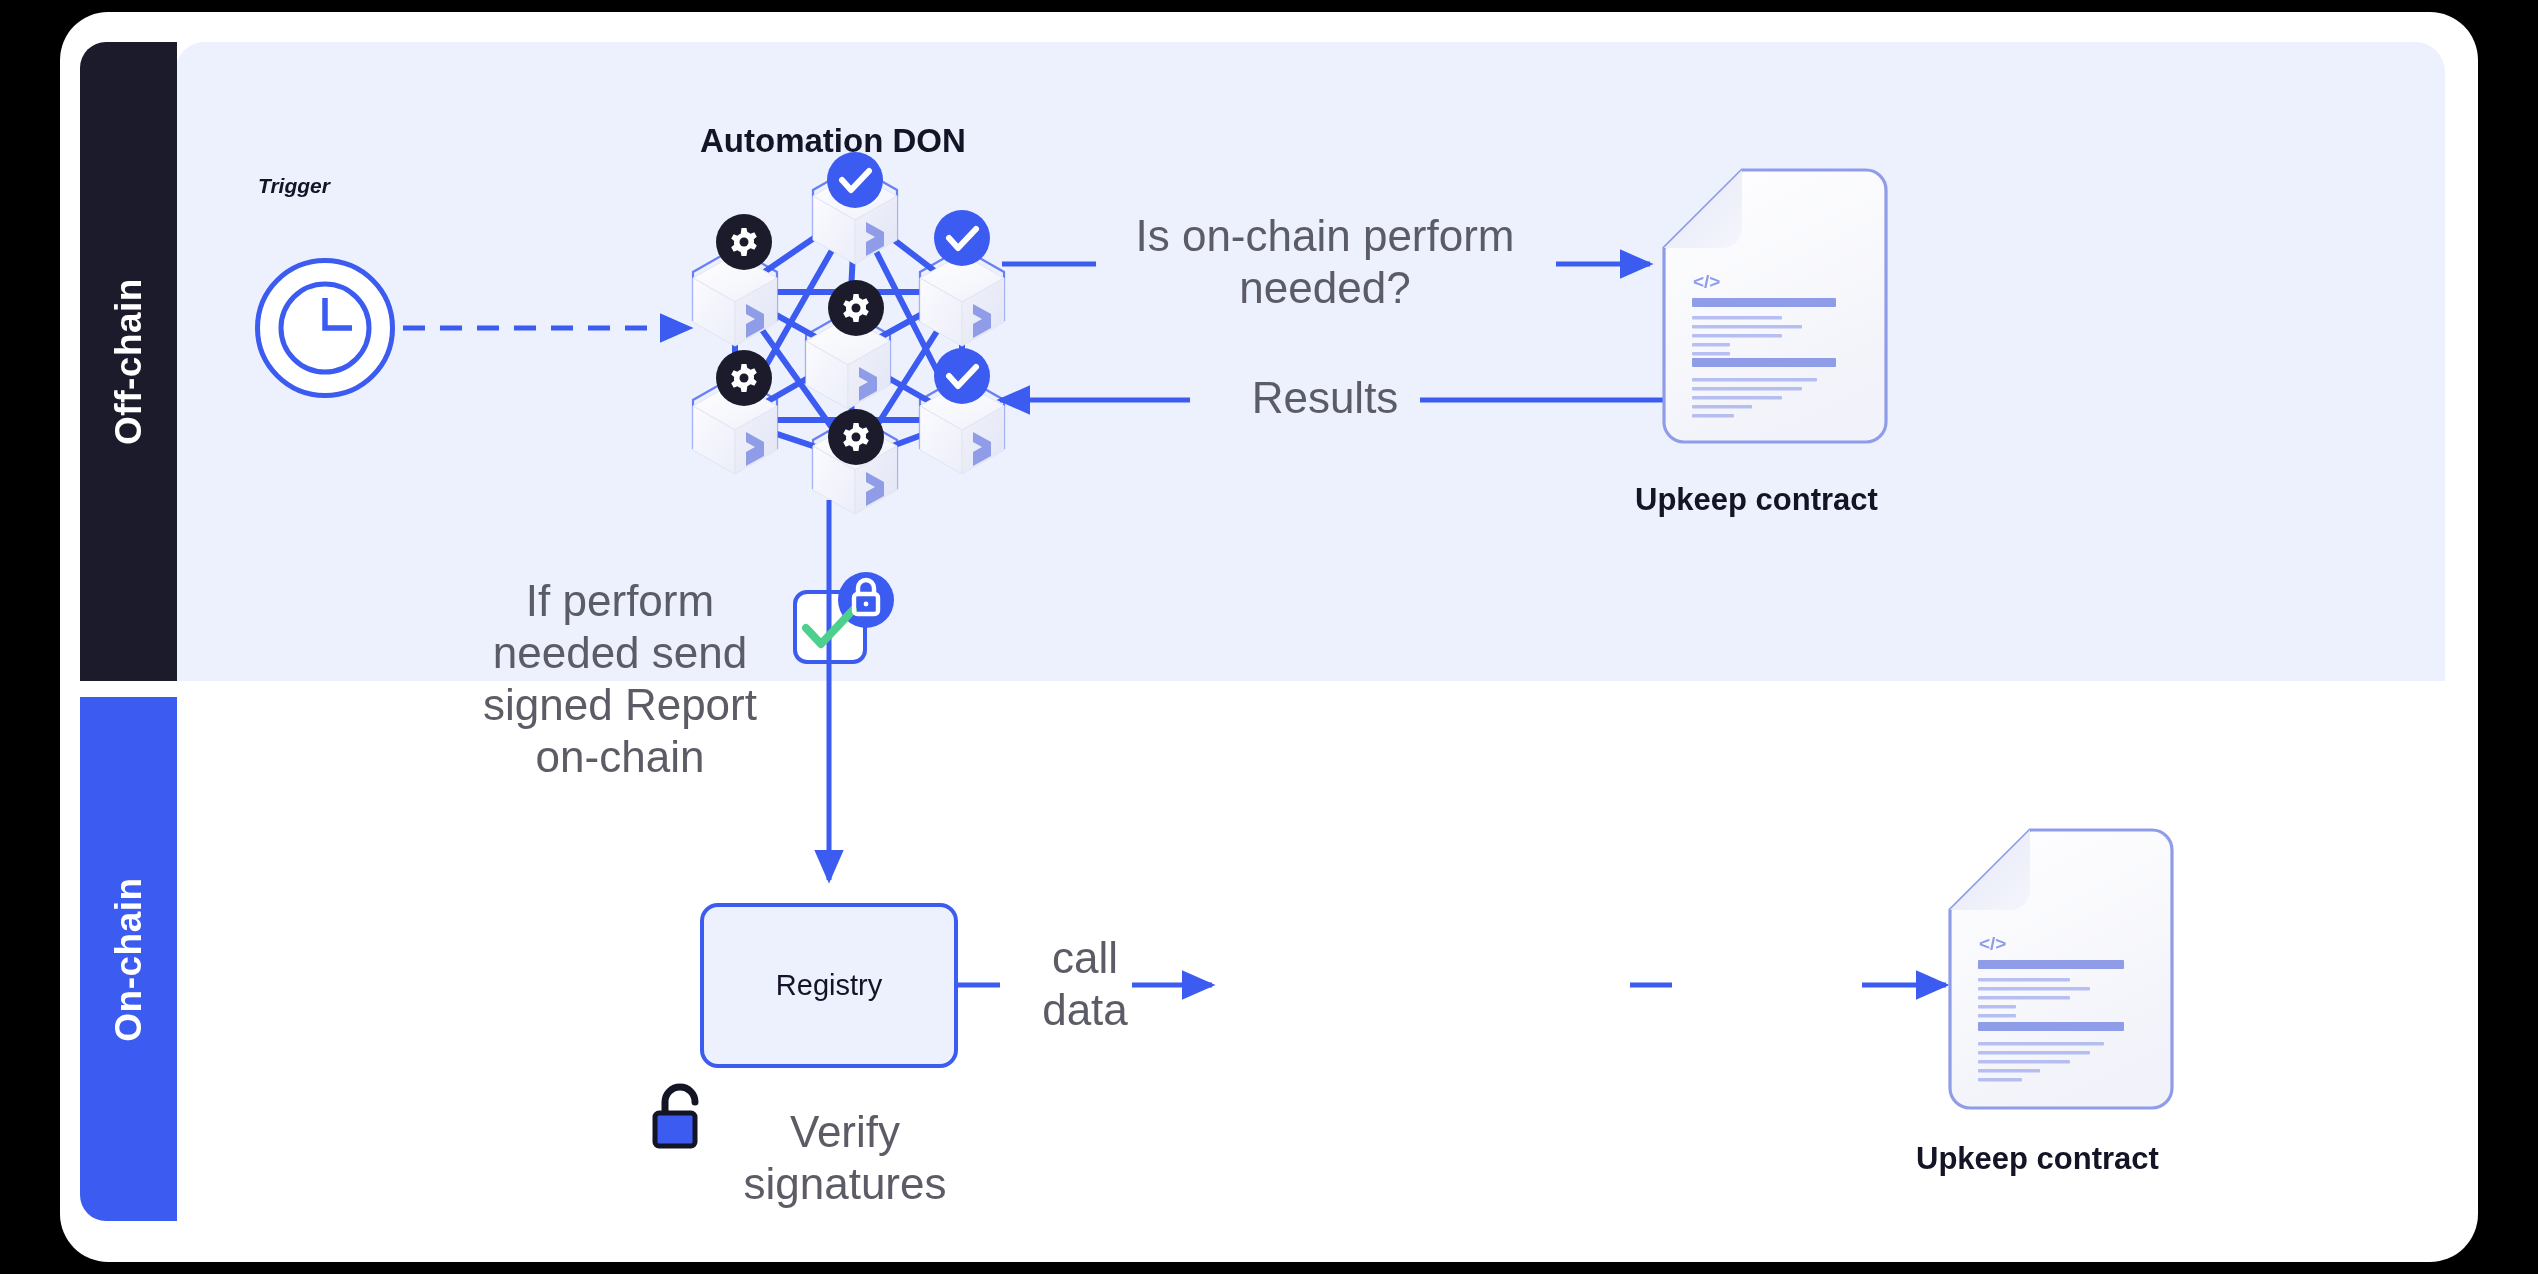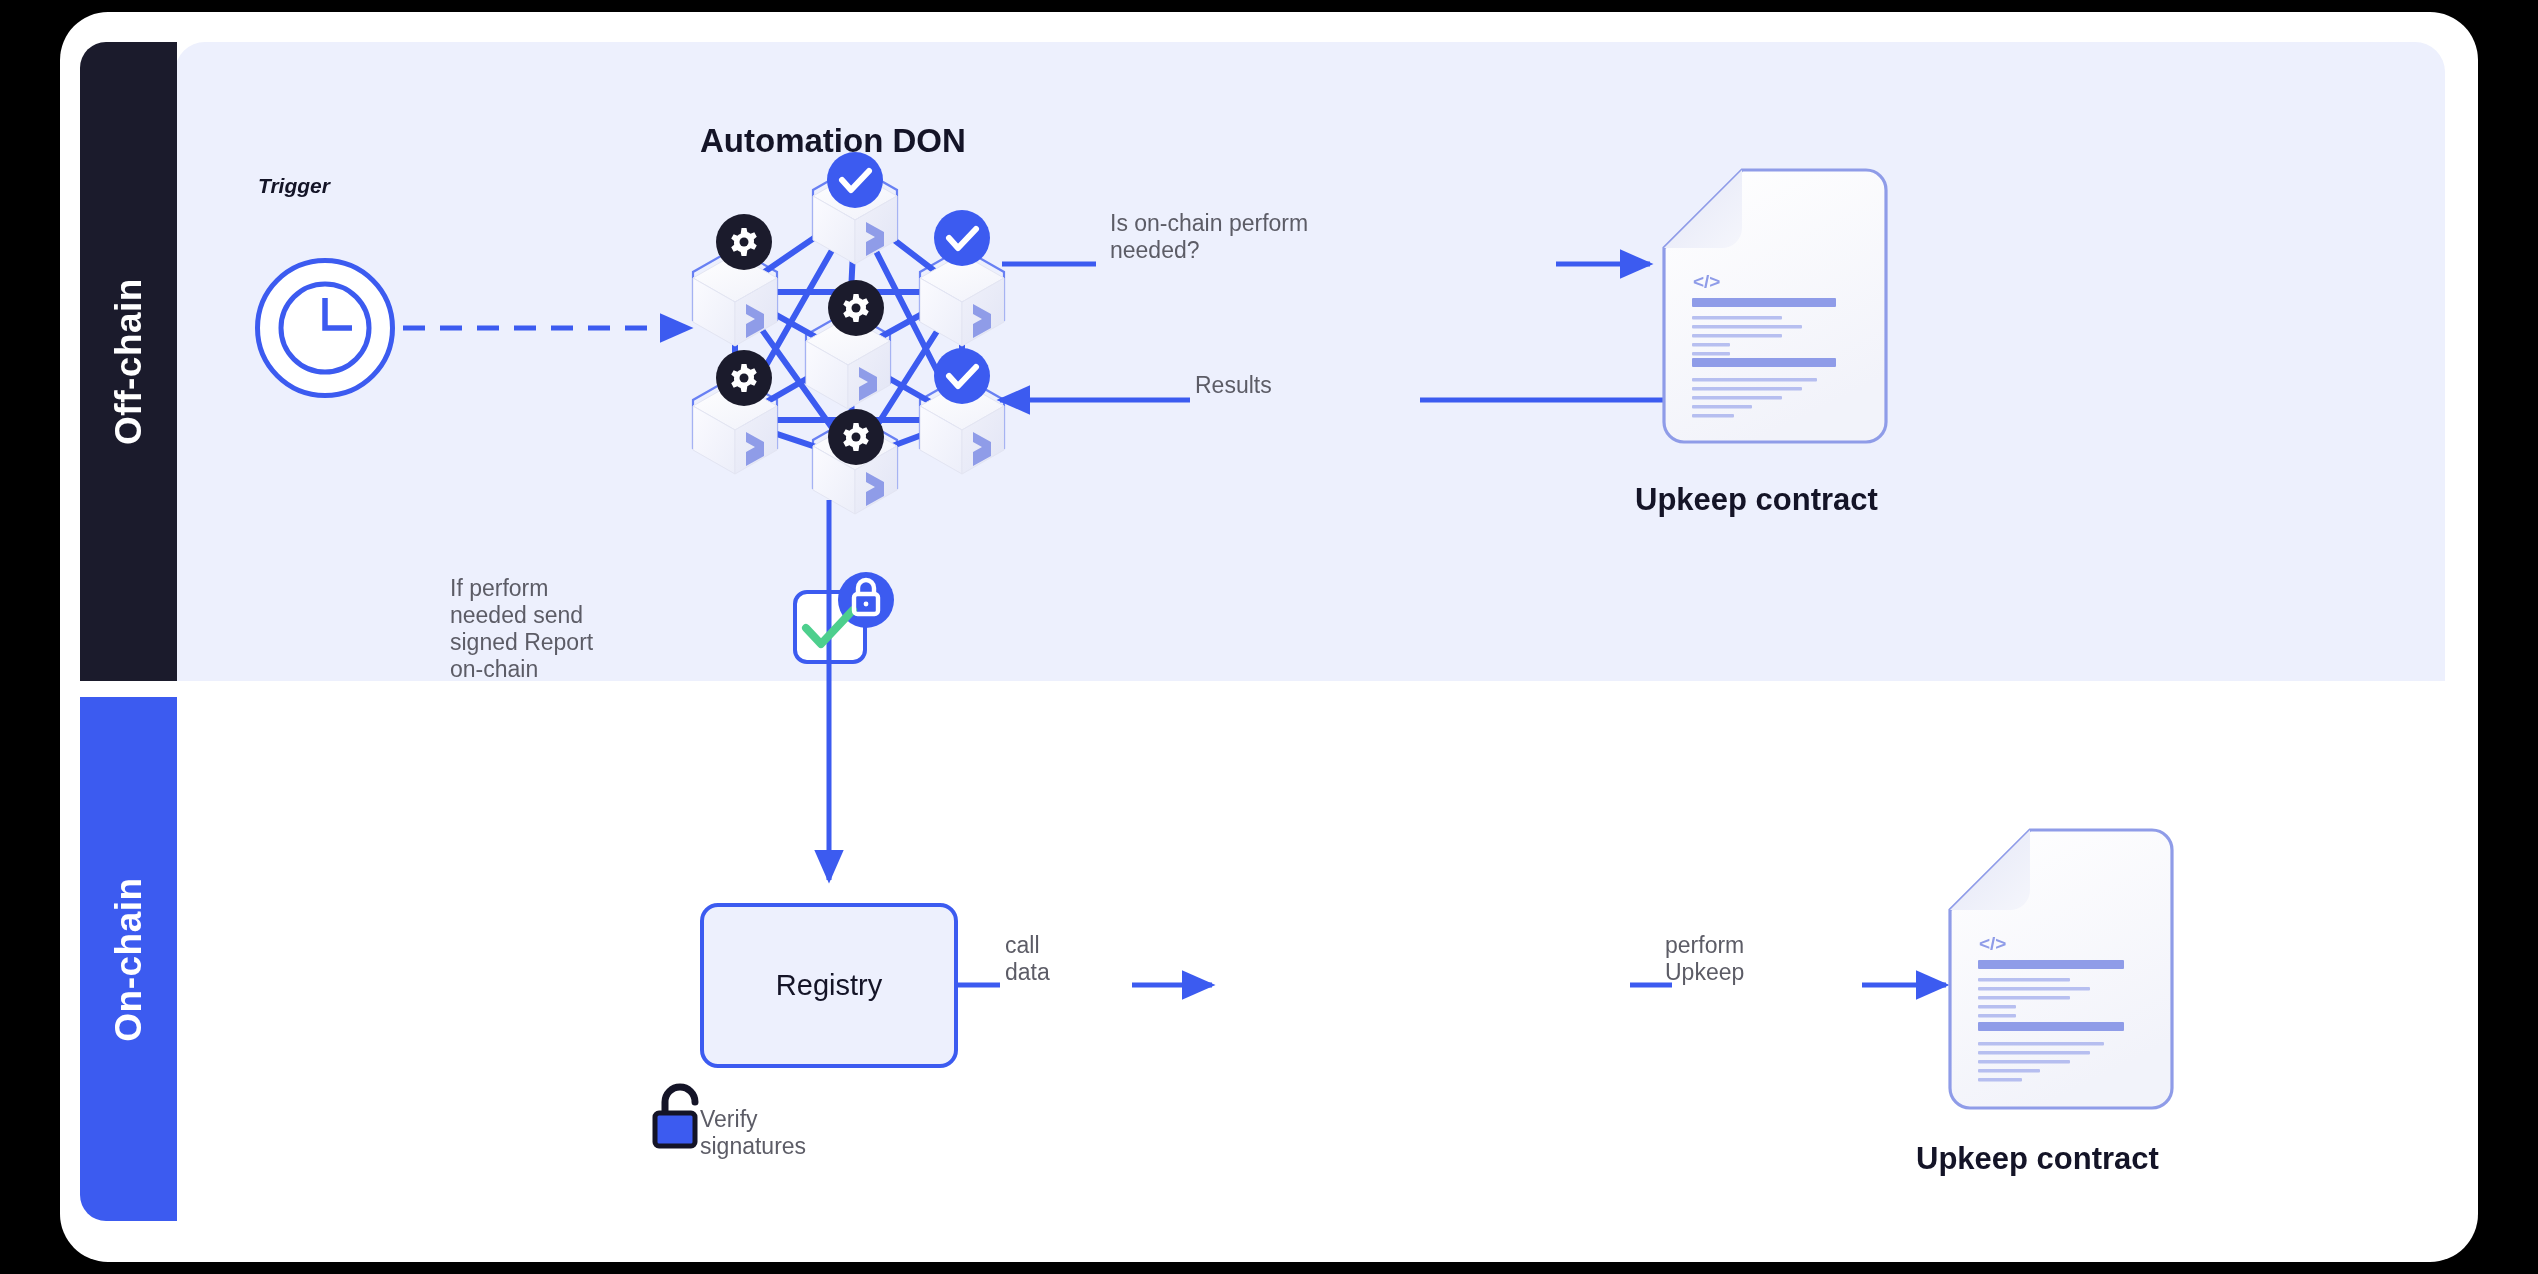--- a/index.html
+++ b/index.html
@@ -84,23 +84,23 @@
   }
   .title-don { font-size: 33px; left: 700px; top: 90px; margin-top: 32px; }
   .title-trigger { font-size: 21px; left: 258px; top: 174px; font-style: italic; }
   .label-upkeep-top { font-size: 31px; left: 1635px; top: 482px; }
   .label-upkeep-bottom { font-size: 31px; left: 1916px; top: 1141px; }
 
   
   .ann {
     position: absolute;
     color: #5c5c66;
-    font-size: 23px;
+    font-size: 44px;
     line-height: 1.18;
-    text-align: left;
+    text-align: center;
     white-space: pre-line;
   }
 
   .ann-is-perform { left: 1110px; top: 210px; width: 430px; }
   .ann-results    { left: 1195px; top: 372px; width: 260px; }
   .ann-if-perform { left: 450px;  top: 575px; width: 340px; }
   .ann-call-data  { left: 1005px; top: 932px; width: 160px; }
   .ann-verify     { left: 700px;  top: 1106px; width: 290px; }
   .ann-perform-up { left: 1665px; top: 932px; width: 210px; }
 
@@ -189,22 +189,20 @@
 needed?</div>
   <div class="ann ann-results">Results</div>
   <div class="ann ann-if-perform">If perform
 needed send
 signed Report
 on-chain</div>
   <div class="ann ann-call-data">call
 data</div>
   <div class="ann ann-verify">Verify
 signatures</div>
-  <div class="ann ann-perform-up">perform
-Upkeep</div>
 
   <div class="trigger-circle"></div>
   <div class="node-box box-registry">Registry</div>
   <div class="report-tile"></div>
   <div class="report-lock-badge"></div>
 
   <svg class="svg-layer" viewBox="0 0 2538 1274">
     <defs>
       <linearGradient id="cubeTop" x1="0" y1="0" x2="0.6" y2="1">
         <stop offset="0" stop-color="#ffffff"></stop>

